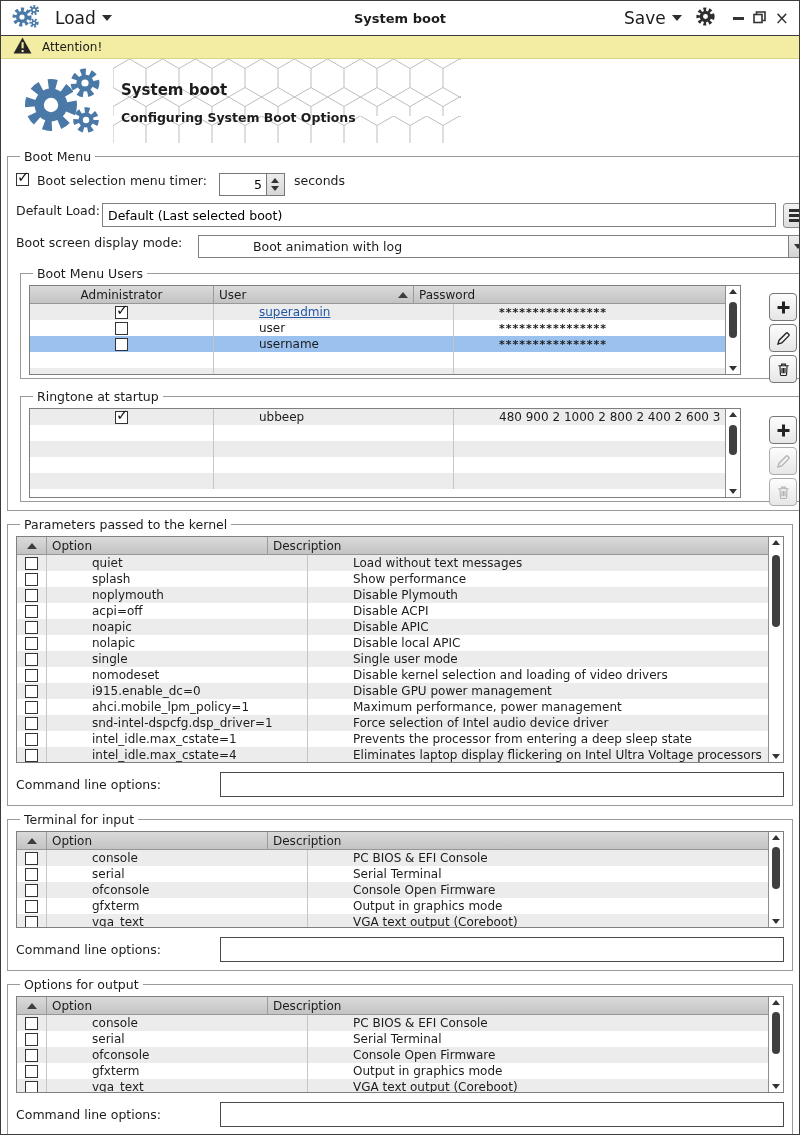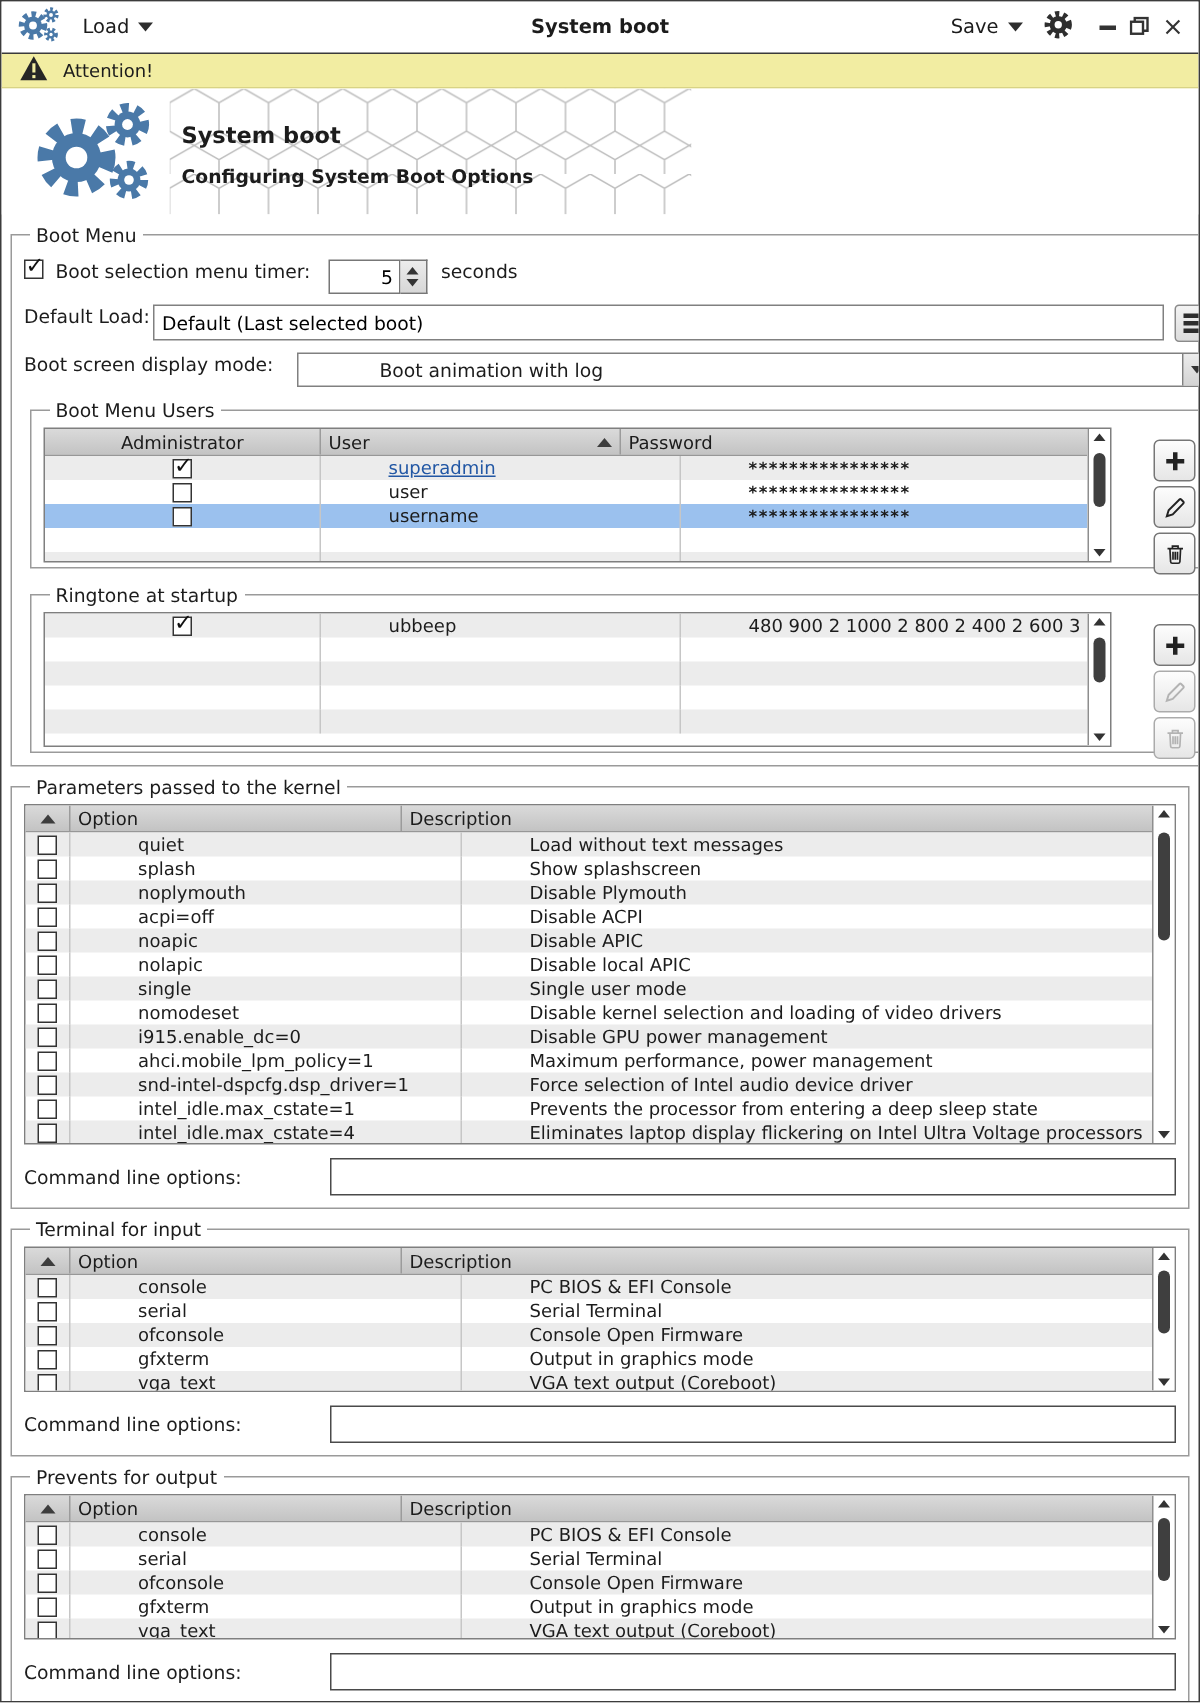--- a/index.html
+++ b/index.html
@@ -5,21 +5,21 @@
   * { box-sizing: border-box; margin: 0; padding: 0; }
   html,body { background:#e8e8e8; }
   body { font-family:"DejaVu Sans", "Liberation Sans", sans-serif; color:#1c1c1c; }
   .window { width:800px; height:1135px; background:#fff; border:1px solid #3c3c3c; position:relative; overflow:hidden; }
 
   
   .titlebar { height:35px; border-bottom:1px solid #3a3a3a; display:flex; align-items:center; padding:0 10px; position:relative; background:#fff; }
   .tb-left { display:flex; align-items:center; gap:14px; z-index:2; }
   .tb-right { display:flex; align-items:center; gap:14px; margin-left:auto; z-index:2; }
   .tb-title { position:absolute; left:0; right:0; text-align:center; font-weight:bold; font-size:13px; }
-  .menu-item { display:flex; align-items:center; gap:6px; font-size:13px; cursor:default; }
+  .menu-item { display:flex; align-items:center; gap:6px; font-size:17px; cursor:default; }
   .caret-down { width:0; height:0; border-left:5px solid transparent; border-right:5px solid transparent; border-top:6px solid #2e2e2e; display:inline-block; }
   .win-controls { display:flex; align-items:center; gap:9px; margin-left:4px; }
   .minimize-bar { width:11px; height:3px; background:#333; }
   .close-x { font-size:17px; line-height:14px; color:#333; }
 
   
   .banner { height:23px; background:#f2eda2; border-bottom:1px solid #d8d385; display:flex; align-items:center; gap:10px; padding:0 12px; font-size:12px; }
 
   
   .app-header { height:84px; position:relative; background:#fff; overflow:hidden; }
@@ -394,21 +394,21 @@
                 </span>
               </div>
               <div class="row">
                 <span class="cell cw-s c-center">
                   <span class="cb"></span>
                 </span>
                 <span class="cell cw-o">
                   <span>splash</span>
                 </span>
                 <span class="cell cw-d">
-                  <span>Show splashscreen</span>
+                  <span>Show performance</span>
                 </span>
               </div>
               <div class="row r-alt">
                 <span class="cell cw-s c-center">
                   <span class="cb"></span>
                 </span>
                 <span class="cell cw-o">
                   <span>noplymouth</span>
                 </span>
                 <span class="cell cw-d">
@@ -618,21 +618,21 @@
           <span class="vs-dn tri-dn"></span>
         </div>
       </div>
       <div class="cmd-row">
         <label>Command line options:</label>
         <input value="" style="">
       </div>
     </fieldset>
 
     <fieldset>
-      <legend>Prevents for output</legend>
+      <legend>Options for output</legend>
       <div class="tbl" style="height:97px;margin-top:2px;">
         <div class="tbl-inner">
           <div class="thead">
             <span class="cell cw-s c-center">
                 <span class="sort-up" style="margin:0;"></span>
               </span>
             <span class="cell cw-o">
                 <span>Option</span>
               </span>
             <span class="cell cw-d">

